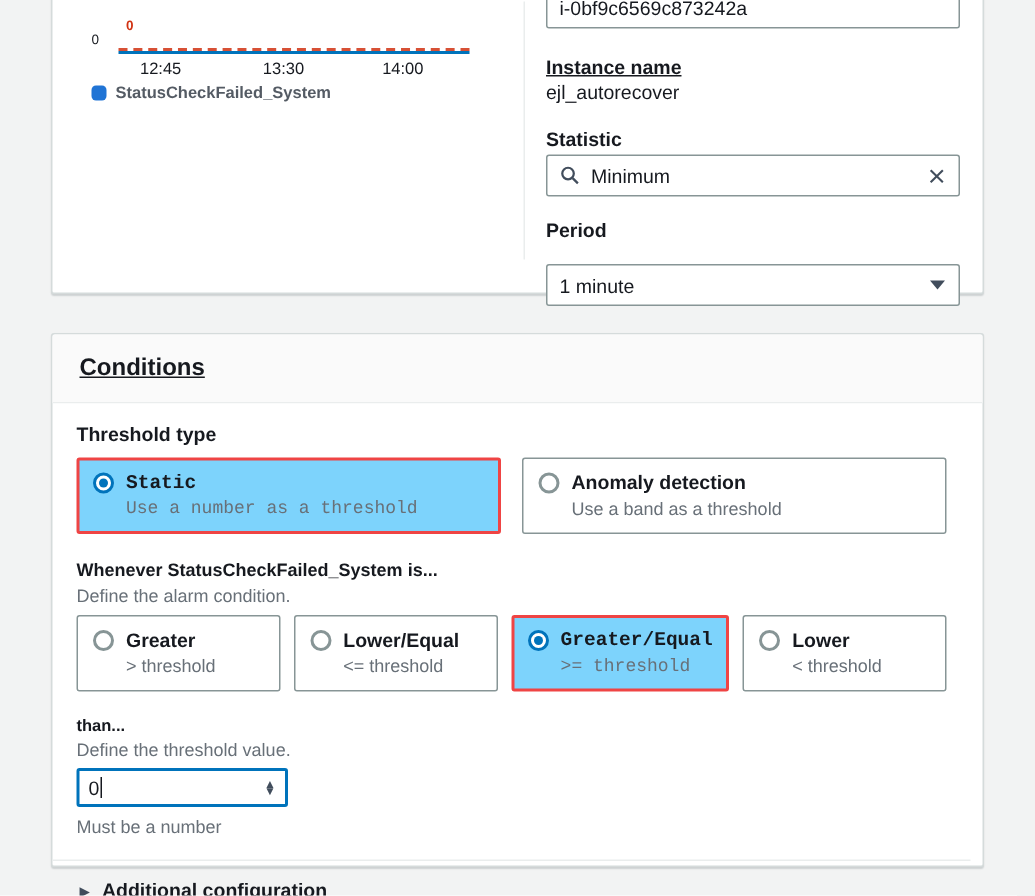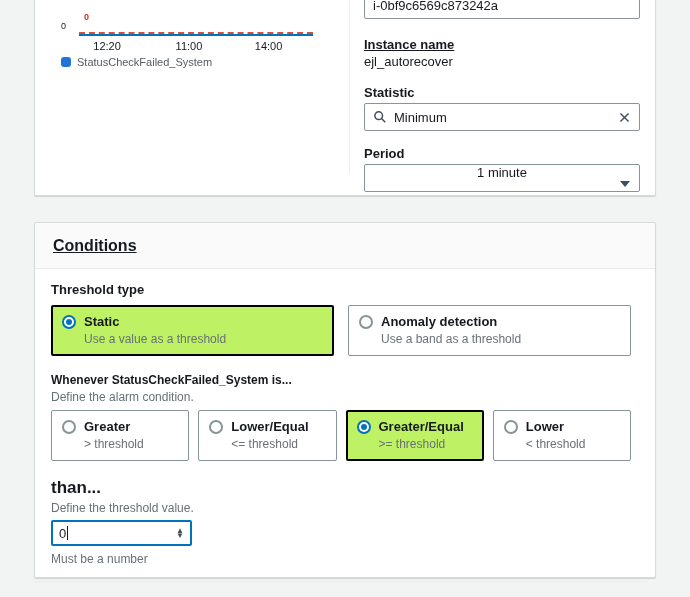--- a/index.html
+++ b/index.html
@@ -24,56 +24,56 @@
     position: absolute; left: 314px; top: 14px; height: 172px; width: 1px;
     background: #eaeded;
   }
   
   .chart-ylabel { position: absolute; left: 26px; top: 34px; font-size: 9px; color: #16191f; }
   .chart-thresh-label { position: absolute; left: 49px; top: 25px; font-size: 9px; font-weight: bold; color: #d13212; }
   .chart-red-line { position: absolute; left: 44px; top: 45px; width: 234px; border-top: 2px dashed #d13212; opacity: .85; }
   .chart-blue-line { position: absolute; left: 44px; top: 47px; width: 234px; height: 2px; background: #0073bb; }
   .chart-ticks { position: absolute; left: 44px; top: 53px; width: 234px; font-size: 11px; color: #16191f; }
   .chart-tick { position: absolute; transform: translateX(-50%); }
-  .chart-legend { position: absolute; left: 26px; top: 69px; display: flex; align-items: center; font-size: 11px; color: #545b64; }
+  .chart-legend { position: absolute; left: 26px; top: 69px; display: flex; align-items: center; font-size: 11px; color: #545b64; font-weight: bold; }
   .legend-dot { width: 10px; height: 10px; border-radius: 3px; background: #2074d5; margin-right: 6px; flex: none; }
   
   .form-col { position: absolute; left: 329px; top: 0; width: 276px; }
   .field-label { font-size: 13px; font-weight: bold; color: #16191f; }
   .field-value { font-size: 13px; color: #16191f; }
   .aws-input, .aws-select, .aws-search {
     width: 100%; height: 28px; border: 1px solid #879596; border-radius: 2px;
     background: #fff; font-size: 13px; color: #16191f;
     display: flex; align-items: center; padding: 0 8px;
   }
   #instance-id-input { position: absolute; top: 4px; left: 0; }
   #instance-name-label { position: absolute; top: 50px; text-decoration: underline; }
   #instance-name-value { position: absolute; top: 67px; }
   #statistic-label { position: absolute; top: 98px; }
   #statistic-search { position: absolute; top: 116px; }
   #period-label { position: absolute; top: 159px; }
-  #period-select { position: absolute; top: 177px; flex-direction: column; }
+  #period-select { position: absolute; top: 189px; }
   .aws-search .txt { flex: 1; margin-left: 7px; }
   .icon-btn { display: flex; align-items: center; justify-content: center; cursor: pointer; }
   
   #conditions-card { left: 34px; top: 222px; width: 622px; height: 356px; }
   .cond-header {
     height: 46px; background: #fafafa; border-bottom: 1px solid #eaeded;
     display: flex; align-items: center; padding: 0 18px;
     border-radius: 2px 2px 0 0;
   }
   .cond-title { font-size: 16px; font-weight: bold; color: #16191f; text-decoration: underline; }
   .cond-body { padding: 13px 24px 0 16px; }
   .tile-row { display: flex; gap: 14px; margin-top: 8px; }
   .tile-row.ops { gap: 9px; margin-top: 6px; }
   .tile {
     flex: 1; border: 1px solid #879596; border-radius: 2px; background: #fff;
     padding: 8px 10px 9px 10px; cursor: pointer;
   }
-  .tile.selected { border: 2px solid #000000; background: #bef264; padding: 7px 9px 8px 9px; }
+  .tile.selected { border: 2px solid #ef4444; background: #7dd3fc; padding: 7px 9px 8px 9px; font-family: Liberation Mono, monospace; }
   .tile-top { display: flex; align-items: center; }
   .radio {
     width: 14px; height: 14px; border-radius: 50%; border: 2px solid #879596;
     background: #fff; flex: none;
   }
   .radio.checked { border-color: #0073bb; }
   .radio.checked::after {
     content: ''; display: block; width: 6px; height: 6px; margin: 2px;
     border-radius: 50%; background: #0073bb;
   }
@@ -98,22 +98,22 @@
 <body>
 
 <div class="card" id="metric-card">
 
   <div>
     <span class="chart-ylabel">0</span>
     <span class="chart-thresh-label">0</span>
     <div class="chart-red-line"></div>
     <div class="chart-blue-line"></div>
     <div class="chart-ticks">
-      <span class="chart-tick" style="left:12%">12:20</span>
-      <span class="chart-tick" style="left:47%">11:00</span>
+      <span class="chart-tick" style="left:12%">12:45</span>
+      <span class="chart-tick" style="left:47%">13:30</span>
       <span class="chart-tick" style="left:81%">14:00</span>
     </div>
     <div class="chart-legend">
       <span class="legend-dot"></span>
       <span>StatusCheckFailed_System</span>
     </div>
   </div>
 
   <div class="v-divider"></div>
 
@@ -161,21 +161,21 @@
 
   <div class="cond-body">
     <div class="field-label">Threshold type</div>
 
     <div class="tile-row">
       <div class="tile selected">
         <div class="tile-top">
           <span class="radio checked"></span>
           <span class="tile-label">Static</span>
         </div>
-        <div class="tile-desc">Use a value as a threshold</div>
+        <div class="tile-desc">Use a number as a threshold</div>
       </div>
       <div class="tile">
         <div class="tile-top">
           <span class="radio"></span>
           <span class="tile-label">Anomaly detection</span>
         </div>
         <div class="tile-desc">Use a band as a threshold</div>
       </div>
     </div>
 
@@ -206,21 +206,21 @@
       </div>
       <div class="tile">
         <div class="tile-top">
           <span class="radio"></span>
           <span class="tile-label">Lower</span>
         </div>
         <div class="tile-desc">&lt; threshold</div>
       </div>
     </div>
 
-    <div class="section-label" style="font-size:17px">than...</div>
+    <div class="section-label" style="font-size:11px">than...</div>
     <div class="section-help">Define the threshold value.</div>
 
     <div id="threshold-input">
       <span>0</span>
       <span class="caret"></span>
       <span class="stepper">
         <span>▲</span>
         <span>▼</span>
       </span>
     </div>

